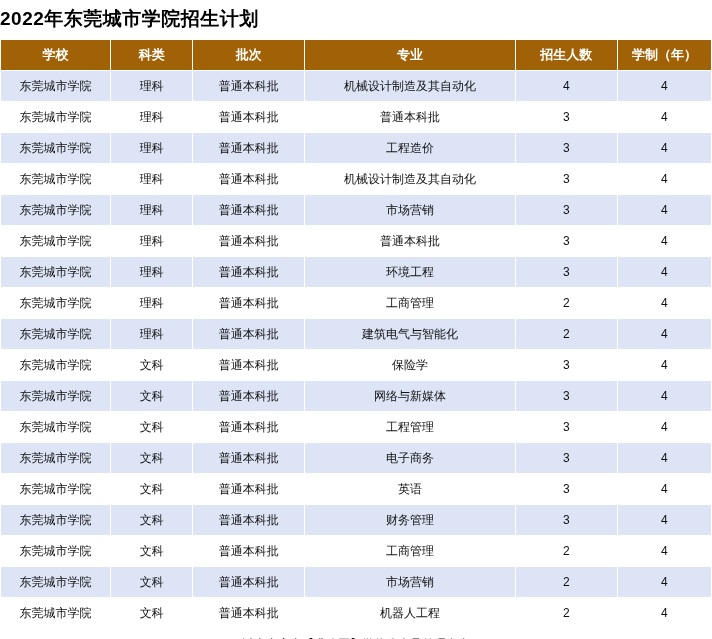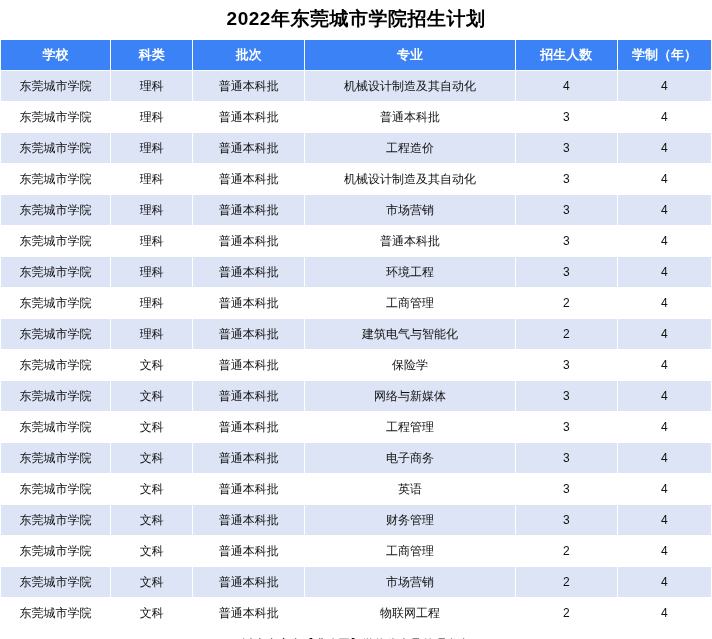--- a/index.html
+++ b/index.html
@@ -15,21 +15,21 @@
     overflow: hidden;
   }
   .page {
     width: 712px;
     height: 639px;
     box-sizing: border-box;
     display: flex;
     flex-direction: column;
   }
   .title {
-    text-align: center;
+    text-align: left;
     font-size: 19px;
     font-weight: bold;
     color: #000000;
     padding: 6px 0 7px 0;
     letter-spacing: 0.5px;
   }
   table.plan {
     border-collapse: collapse;
     table-layout: fixed;
     width: 712px;
@@ -39,21 +39,21 @@
     border: 1px solid #ffffff;
     text-align: center;
     vertical-align: middle;
     padding: 0;
     height: 30px;
     line-height: 1.2;
     overflow: hidden;
     white-space: nowrap;
   }
   thead th {
-    background: #3b82f6;
+    background: #a16207;
     color: #ffffff;
     font-weight: bold;
     font-size: 13px;
     height: 28px;
     border: 1px solid #ffffff;
   }
   tbody tr.even td {
     background: #ffffff;
   }
   tbody tr.odd td {
@@ -238,21 +238,21 @@
         <td>文科</td>
         <td>普通本科批</td>
         <td>市场营销</td>
         <td>2</td>
         <td>4</td>
       </tr>
       <tr class="even">
         <td>东莞城市学院</td>
         <td>文科</td>
         <td>普通本科批</td>
-        <td>物联网工程</td>
+        <td>机器人工程</td>
         <td>2</td>
         <td>4</td>
       </tr>
     </tbody>
     <tfoot>
       <tr>
         <td class="footnote" colspan="6">以上内容由【求路网】微信公众号整理发布</td>
       </tr>
     </tfoot>
   </table>

